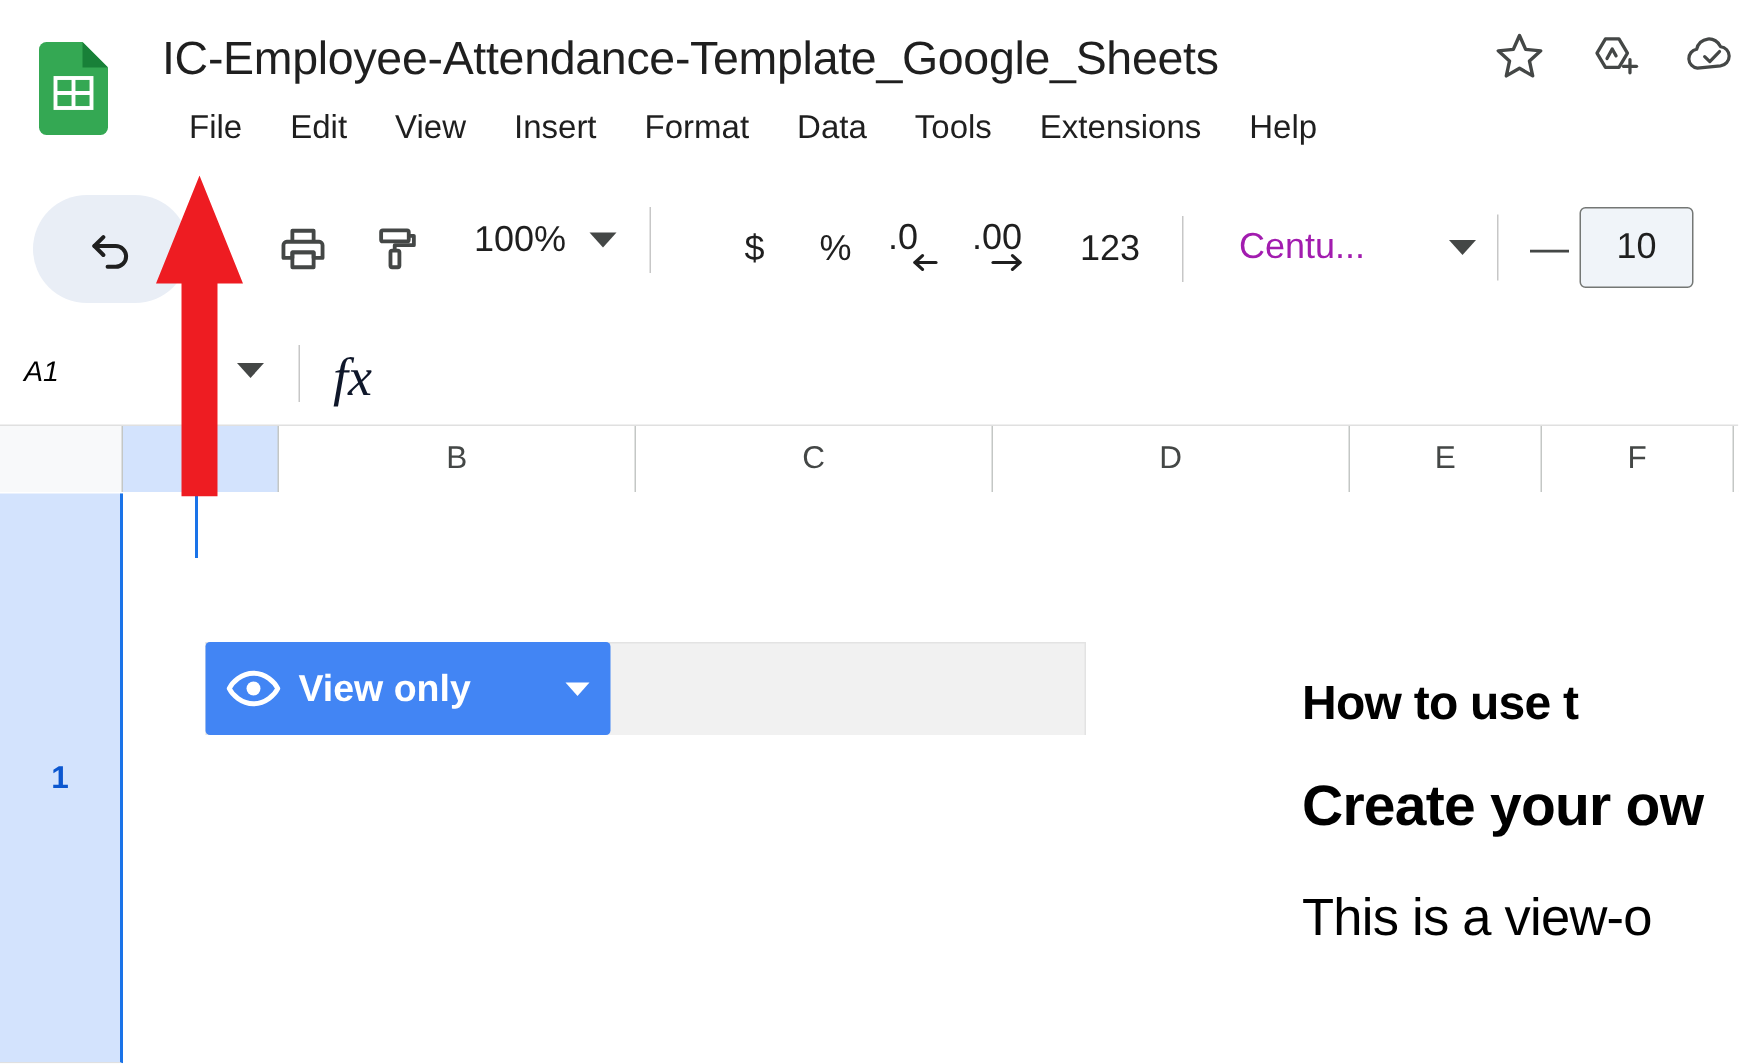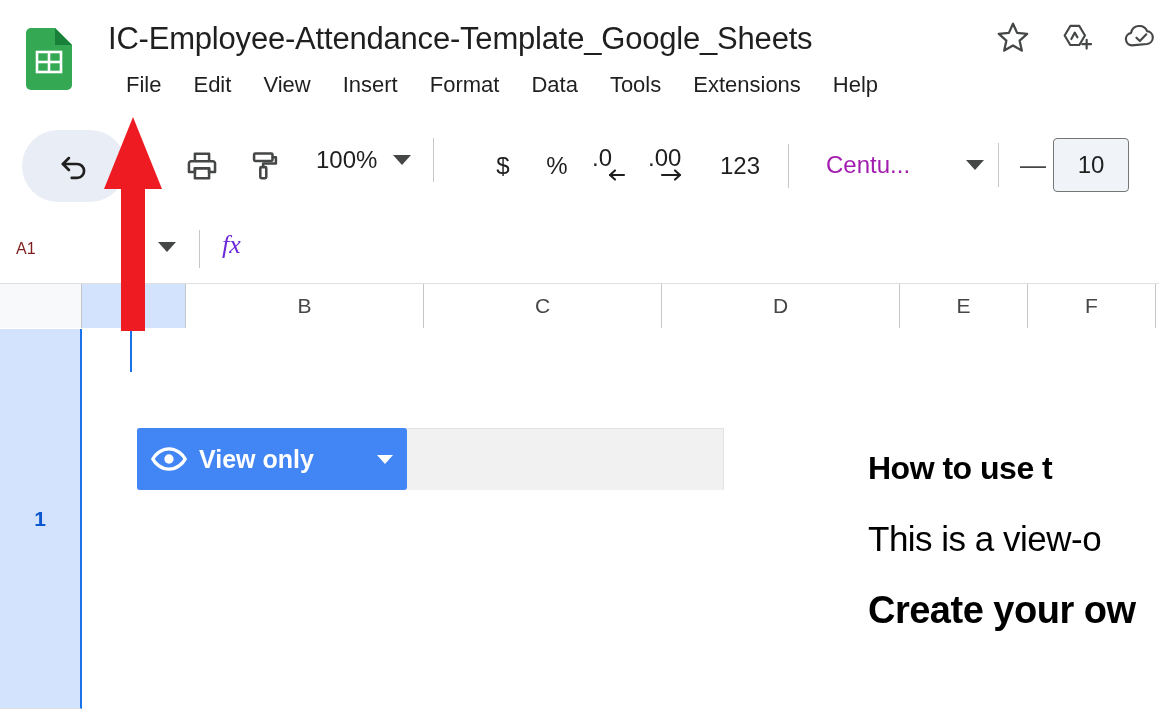--- a/index.html
+++ b/index.html
@@ -182,40 +182,41 @@
   .namebox {
     position: absolute;
     left: 0; top: 0;
     width: 190px; height: 69px;
     display: flex;
     align-items: center;
     padding-left: 16px;
     cursor: text;
   }
   .namebox-text {
-    font-size: 16px;
-    color: #7f1d1d;
+    font-size: 19px;
+    color: #000000;
+    font-style: italic;
   }
   .namebox-caret {
     position: absolute;
     left: 158px; top: 28px;
   }
   .fbar-sep {
     position: absolute;
     left: 199px; top: 16px;
     width: 1px; height: 38px;
     background: #c7c7c7;
   }
   .fx {
     position: absolute;
     left: 222px; top: 16px;
     font-family: "Liberation Serif", serif;
     font-style: italic;
-    font-size: 26px;
-    color: #6d28d9;
+    font-size: 36px;
+    color: #0f172a;
   }
   .formula-input {
     position: absolute;
     left: 270px; top: 0;
     width: 880px; height: 69px;
     cursor: text;
   }
 
   
   .grid {
@@ -564,22 +565,22 @@
         </svg>
       </span>
       <span class="vo-label">View only</span>
       <span class="vo-caret"></span>
     </div>
 
   </div>
 
   <div class="sheet-text-block">
     <div class="st-line st-h1">How to use t</div>
+    <div class="st-line st-h2">Create your ow</div>
     <div class="st-line st-p">This is a view-o</div>
-    <div class="st-line st-h2">Create your ow</div>
   </div>
 
   <div class="red-arrow">
     <svg width="58" height="214" viewBox="0 0 58 214">
       <polygon points="29,0 58,72 41,72 41,214 17,214 17,72 0,72" fill="#ee1c22"></polygon>
     </svg>
   </div>
 
 </div>
 

